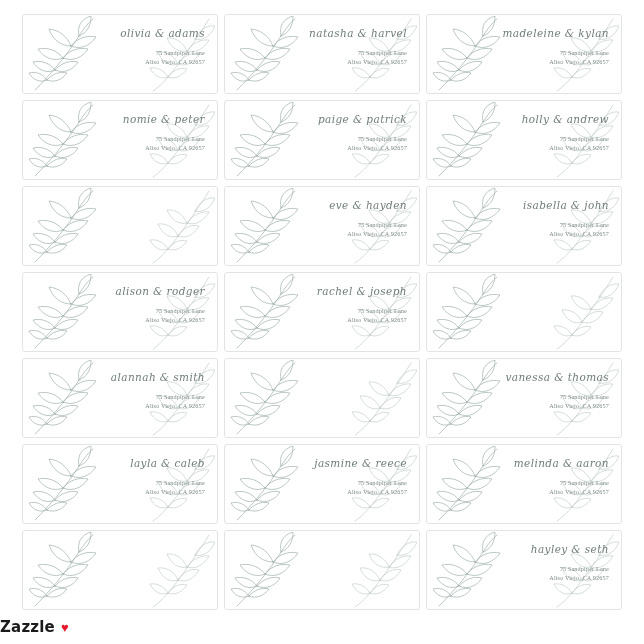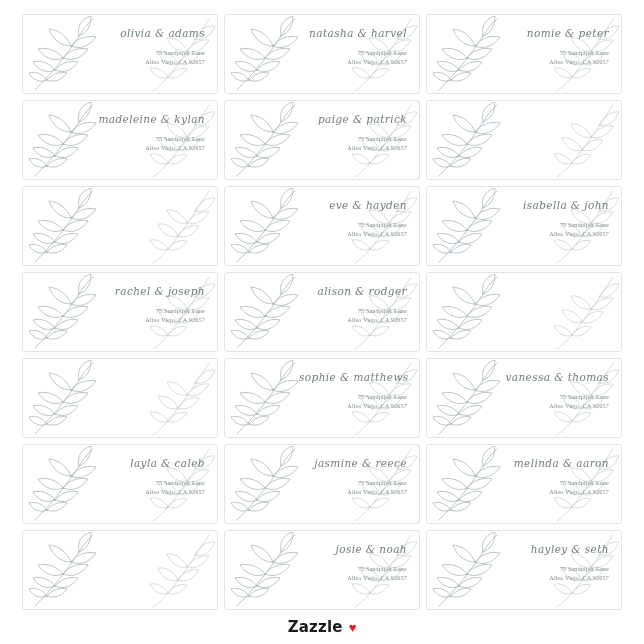--- a/index.html
+++ b/index.html
@@ -92,21 +92,20 @@
   }
 
   #footer {
     position: absolute;
     left: 0;
     bottom: 0;
     width: 644px;
     height: 34px;
     display: flex;
     align-items: center;
-    justify-content: center;
     gap: 6px;
     background: #ffffff;
   }
   #footer .brand {
     font-family: "DejaVu Sans", sans-serif;
     font-weight: bold;
     font-size: 15px;
     letter-spacing: 0.2px;
     color: #1b1b1b;
   }
@@ -213,20 +212,55 @@
         <path d="M50 22 C 54 13, 62 8, 70 9 C 66 19, 58 24, 50 22 Z"></path>
         <path d="M42 34 C 38 25, 30 20, 22 21 C 26 31, 34 36, 42 34 Z"></path>
         <path d="M42 34 C 47 26, 56 22, 64 23 C 59 32, 50 37, 42 34 Z"></path>
         <path d="M33 47 C 29 38, 21 34, 13 35 C 17 45, 25 50, 33 47 Z"></path>
         <path d="M33 47 C 38 39, 46 35, 54 37 C 49 46, 41 50, 33 47 Z"></path>
         <path d="M23 60 C 19 53, 12 50, 5 51 C 9 59, 16 63, 23 60 Z"></path>
         <path d="M23 60 C 28 53, 35 50, 42 52 C 37 59, 30 63, 23 60 Z"></path>
       </g>
     </svg>
     <div class="label-text">
+      <div class="names">madeleine &amp; kylan</div>
+      <div class="addr">
+        <div>75 Sandpiper Lane</div>
+        <div>Aliso Viejo, CA 92657</div>
+      </div>
+    </div>
+  </div>
+      <div class="label">
+    <svg class="leaf-art" viewBox="0 0 92 78" fill="none" xmlns="http://www.w3.org/2000/svg">
+      <g stroke="#9fb0ac" stroke-width="0.7" fill="none" stroke-linecap="round">
+        <path d="M8 74 C 22 60, 38 42, 52 20 C 58 11, 62 6, 66 3"></path>
+        <path d="M44 30 C 40 20, 32 14, 22 13 C 26 24, 34 30, 44 30 Z"></path>
+        <path d="M52 20 C 50 10, 54 3, 64 0 C 64 10, 60 17, 52 20 Z"></path>
+        <path d="M36 42 C 30 34, 20 31, 11 33 C 17 42, 27 46, 36 42 Z"></path>
+        <path d="M44 30 C 50 22, 60 19, 69 21 C 63 30, 53 34, 44 30 Z"></path>
+        <path d="M28 54 C 23 47, 14 44, 6 46 C 11 54, 20 58, 28 54 Z"></path>
+        <path d="M36 42 C 42 34, 52 31, 61 33 C 55 42, 45 46, 36 42 Z"></path>
+        <path d="M20 64 C 16 58, 9 55, 2 57 C 6 64, 13 67, 20 64 Z"></path>
+        <path d="M28 54 C 34 47, 43 44, 51 46 C 46 54, 37 58, 28 54 Z"></path>
+        <path d="M20 64 C 25 58, 33 55, 40 57 C 35 64, 27 67, 20 64 Z"></path>
+      </g>
+    </svg>
+    <svg class="leaf-art right" viewBox="0 0 70 76" fill="none" xmlns="http://www.w3.org/2000/svg">
+      <g stroke="#b9c6c2" stroke-width="0.6" fill="none" stroke-linecap="round">
+        <path d="M64 2 C 54 18, 42 36, 28 54 C 20 64, 14 70, 8 74"></path>
+        <path d="M50 22 C 54 13, 62 8, 70 9 C 66 19, 58 24, 50 22 Z"></path>
+        <path d="M42 34 C 38 25, 30 20, 22 21 C 26 31, 34 36, 42 34 Z"></path>
+        <path d="M42 34 C 47 26, 56 22, 64 23 C 59 32, 50 37, 42 34 Z"></path>
+        <path d="M33 47 C 29 38, 21 34, 13 35 C 17 45, 25 50, 33 47 Z"></path>
+        <path d="M33 47 C 38 39, 46 35, 54 37 C 49 46, 41 50, 33 47 Z"></path>
+        <path d="M23 60 C 19 53, 12 50, 5 51 C 9 59, 16 63, 23 60 Z"></path>
+        <path d="M23 60 C 28 53, 35 50, 42 52 C 37 59, 30 63, 23 60 Z"></path>
+      </g>
+    </svg>
+    <div class="label-text">
       <div class="names">nomie &amp; peter</div>
       <div class="addr">
         <div>75 Sandpiper Lane</div>
         <div>Aliso Viejo, CA 92657</div>
       </div>
     </div>
   </div>
       <div class="label">
     <svg class="leaf-art" viewBox="0 0 92 78" fill="none" xmlns="http://www.w3.org/2000/svg">
       <g stroke="#9fb0ac" stroke-width="0.7" fill="none" stroke-linecap="round">
@@ -248,55 +282,20 @@
         <path d="M50 22 C 54 13, 62 8, 70 9 C 66 19, 58 24, 50 22 Z"></path>
         <path d="M42 34 C 38 25, 30 20, 22 21 C 26 31, 34 36, 42 34 Z"></path>
         <path d="M42 34 C 47 26, 56 22, 64 23 C 59 32, 50 37, 42 34 Z"></path>
         <path d="M33 47 C 29 38, 21 34, 13 35 C 17 45, 25 50, 33 47 Z"></path>
         <path d="M33 47 C 38 39, 46 35, 54 37 C 49 46, 41 50, 33 47 Z"></path>
         <path d="M23 60 C 19 53, 12 50, 5 51 C 9 59, 16 63, 23 60 Z"></path>
         <path d="M23 60 C 28 53, 35 50, 42 52 C 37 59, 30 63, 23 60 Z"></path>
       </g>
     </svg>
     <div class="label-text">
-      <div class="names">madeleine &amp; kylan</div>
-      <div class="addr">
-        <div>75 Sandpiper Lane</div>
-        <div>Aliso Viejo, CA 92657</div>
-      </div>
-    </div>
-  </div>
-      <div class="label">
-    <svg class="leaf-art" viewBox="0 0 92 78" fill="none" xmlns="http://www.w3.org/2000/svg">
-      <g stroke="#9fb0ac" stroke-width="0.7" fill="none" stroke-linecap="round">
-        <path d="M8 74 C 22 60, 38 42, 52 20 C 58 11, 62 6, 66 3"></path>
-        <path d="M44 30 C 40 20, 32 14, 22 13 C 26 24, 34 30, 44 30 Z"></path>
-        <path d="M52 20 C 50 10, 54 3, 64 0 C 64 10, 60 17, 52 20 Z"></path>
-        <path d="M36 42 C 30 34, 20 31, 11 33 C 17 42, 27 46, 36 42 Z"></path>
-        <path d="M44 30 C 50 22, 60 19, 69 21 C 63 30, 53 34, 44 30 Z"></path>
-        <path d="M28 54 C 23 47, 14 44, 6 46 C 11 54, 20 58, 28 54 Z"></path>
-        <path d="M36 42 C 42 34, 52 31, 61 33 C 55 42, 45 46, 36 42 Z"></path>
-        <path d="M20 64 C 16 58, 9 55, 2 57 C 6 64, 13 67, 20 64 Z"></path>
-        <path d="M28 54 C 34 47, 43 44, 51 46 C 46 54, 37 58, 28 54 Z"></path>
-        <path d="M20 64 C 25 58, 33 55, 40 57 C 35 64, 27 67, 20 64 Z"></path>
-      </g>
-    </svg>
-    <svg class="leaf-art right" viewBox="0 0 70 76" fill="none" xmlns="http://www.w3.org/2000/svg">
-      <g stroke="#b9c6c2" stroke-width="0.6" fill="none" stroke-linecap="round">
-        <path d="M64 2 C 54 18, 42 36, 28 54 C 20 64, 14 70, 8 74"></path>
-        <path d="M50 22 C 54 13, 62 8, 70 9 C 66 19, 58 24, 50 22 Z"></path>
-        <path d="M42 34 C 38 25, 30 20, 22 21 C 26 31, 34 36, 42 34 Z"></path>
-        <path d="M42 34 C 47 26, 56 22, 64 23 C 59 32, 50 37, 42 34 Z"></path>
-        <path d="M33 47 C 29 38, 21 34, 13 35 C 17 45, 25 50, 33 47 Z"></path>
-        <path d="M33 47 C 38 39, 46 35, 54 37 C 49 46, 41 50, 33 47 Z"></path>
-        <path d="M23 60 C 19 53, 12 50, 5 51 C 9 59, 16 63, 23 60 Z"></path>
-        <path d="M23 60 C 28 53, 35 50, 42 52 C 37 59, 30 63, 23 60 Z"></path>
-      </g>
-    </svg>
-    <div class="label-text">
       <div class="names">paige &amp; patrick</div>
       <div class="addr">
         <div>75 Sandpiper Lane</div>
         <div>Aliso Viejo, CA 92657</div>
       </div>
     </div>
   </div>
       <div class="label">
     <svg class="leaf-art" viewBox="0 0 92 78" fill="none" xmlns="http://www.w3.org/2000/svg">
       <g stroke="#9fb0ac" stroke-width="0.7" fill="none" stroke-linecap="round">
@@ -317,20 +316,27 @@
         <path d="M64 2 C 54 18, 42 36, 28 54 C 20 64, 14 70, 8 74"></path>
         <path d="M50 22 C 54 13, 62 8, 70 9 C 66 19, 58 24, 50 22 Z"></path>
         <path d="M42 34 C 38 25, 30 20, 22 21 C 26 31, 34 36, 42 34 Z"></path>
         <path d="M42 34 C 47 26, 56 22, 64 23 C 59 32, 50 37, 42 34 Z"></path>
         <path d="M33 47 C 29 38, 21 34, 13 35 C 17 45, 25 50, 33 47 Z"></path>
         <path d="M33 47 C 38 39, 46 35, 54 37 C 49 46, 41 50, 33 47 Z"></path>
         <path d="M23 60 C 19 53, 12 50, 5 51 C 9 59, 16 63, 23 60 Z"></path>
         <path d="M23 60 C 28 53, 35 50, 42 52 C 37 59, 30 63, 23 60 Z"></path>
       </g>
     </svg>
+    <div class="label-text">
+      <div class="names">holly &amp; andrew</div>
+      <div class="addr">
+        <div>75 Sandpiper Lane</div>
+        <div>Aliso Viejo, CA 92657</div>
+      </div>
+    </div>
   </div>
       <div class="label">
     <svg class="leaf-art" viewBox="0 0 92 78" fill="none" xmlns="http://www.w3.org/2000/svg">
       <g stroke="#9fb0ac" stroke-width="0.7" fill="none" stroke-linecap="round">
         <path d="M8 74 C 22 60, 38 42, 52 20 C 58 11, 62 6, 66 3"></path>
         <path d="M44 30 C 40 20, 32 14, 22 13 C 26 24, 34 30, 44 30 Z"></path>
         <path d="M52 20 C 50 10, 54 3, 64 0 C 64 10, 60 17, 52 20 Z"></path>
         <path d="M36 42 C 30 34, 20 31, 11 33 C 17 42, 27 46, 36 42 Z"></path>
         <path d="M44 30 C 50 22, 60 19, 69 21 C 63 30, 53 34, 44 30 Z"></path>
         <path d="M28 54 C 23 47, 14 44, 6 46 C 11 54, 20 58, 28 54 Z"></path>
@@ -444,20 +450,55 @@
         <path d="M50 22 C 54 13, 62 8, 70 9 C 66 19, 58 24, 50 22 Z"></path>
         <path d="M42 34 C 38 25, 30 20, 22 21 C 26 31, 34 36, 42 34 Z"></path>
         <path d="M42 34 C 47 26, 56 22, 64 23 C 59 32, 50 37, 42 34 Z"></path>
         <path d="M33 47 C 29 38, 21 34, 13 35 C 17 45, 25 50, 33 47 Z"></path>
         <path d="M33 47 C 38 39, 46 35, 54 37 C 49 46, 41 50, 33 47 Z"></path>
         <path d="M23 60 C 19 53, 12 50, 5 51 C 9 59, 16 63, 23 60 Z"></path>
         <path d="M23 60 C 28 53, 35 50, 42 52 C 37 59, 30 63, 23 60 Z"></path>
       </g>
     </svg>
     <div class="label-text">
+      <div class="names">alison &amp; rodger</div>
+      <div class="addr">
+        <div>75 Sandpiper Lane</div>
+        <div>Aliso Viejo, CA 92657</div>
+      </div>
+    </div>
+  </div>
+      <div class="label">
+    <svg class="leaf-art" viewBox="0 0 92 78" fill="none" xmlns="http://www.w3.org/2000/svg">
+      <g stroke="#9fb0ac" stroke-width="0.7" fill="none" stroke-linecap="round">
+        <path d="M8 74 C 22 60, 38 42, 52 20 C 58 11, 62 6, 66 3"></path>
+        <path d="M44 30 C 40 20, 32 14, 22 13 C 26 24, 34 30, 44 30 Z"></path>
+        <path d="M52 20 C 50 10, 54 3, 64 0 C 64 10, 60 17, 52 20 Z"></path>
+        <path d="M36 42 C 30 34, 20 31, 11 33 C 17 42, 27 46, 36 42 Z"></path>
+        <path d="M44 30 C 50 22, 60 19, 69 21 C 63 30, 53 34, 44 30 Z"></path>
+        <path d="M28 54 C 23 47, 14 44, 6 46 C 11 54, 20 58, 28 54 Z"></path>
+        <path d="M36 42 C 42 34, 52 31, 61 33 C 55 42, 45 46, 36 42 Z"></path>
+        <path d="M20 64 C 16 58, 9 55, 2 57 C 6 64, 13 67, 20 64 Z"></path>
+        <path d="M28 54 C 34 47, 43 44, 51 46 C 46 54, 37 58, 28 54 Z"></path>
+        <path d="M20 64 C 25 58, 33 55, 40 57 C 35 64, 27 67, 20 64 Z"></path>
+      </g>
+    </svg>
+    <svg class="leaf-art right" viewBox="0 0 70 76" fill="none" xmlns="http://www.w3.org/2000/svg">
+      <g stroke="#b9c6c2" stroke-width="0.6" fill="none" stroke-linecap="round">
+        <path d="M64 2 C 54 18, 42 36, 28 54 C 20 64, 14 70, 8 74"></path>
+        <path d="M50 22 C 54 13, 62 8, 70 9 C 66 19, 58 24, 50 22 Z"></path>
+        <path d="M42 34 C 38 25, 30 20, 22 21 C 26 31, 34 36, 42 34 Z"></path>
+        <path d="M42 34 C 47 26, 56 22, 64 23 C 59 32, 50 37, 42 34 Z"></path>
+        <path d="M33 47 C 29 38, 21 34, 13 35 C 17 45, 25 50, 33 47 Z"></path>
+        <path d="M33 47 C 38 39, 46 35, 54 37 C 49 46, 41 50, 33 47 Z"></path>
+        <path d="M23 60 C 19 53, 12 50, 5 51 C 9 59, 16 63, 23 60 Z"></path>
+        <path d="M23 60 C 28 53, 35 50, 42 52 C 37 59, 30 63, 23 60 Z"></path>
+      </g>
+    </svg>
+    <div class="label-text">
       <div class="names">rachel &amp; joseph</div>
       <div class="addr">
         <div>75 Sandpiper Lane</div>
         <div>Aliso Viejo, CA 92657</div>
       </div>
     </div>
   </div>
       <div class="label">
     <svg class="leaf-art" viewBox="0 0 92 78" fill="none" xmlns="http://www.w3.org/2000/svg">
       <g stroke="#9fb0ac" stroke-width="0.7" fill="none" stroke-linecap="round">
@@ -478,118 +519,83 @@
         <path d="M64 2 C 54 18, 42 36, 28 54 C 20 64, 14 70, 8 74"></path>
         <path d="M50 22 C 54 13, 62 8, 70 9 C 66 19, 58 24, 50 22 Z"></path>
         <path d="M42 34 C 38 25, 30 20, 22 21 C 26 31, 34 36, 42 34 Z"></path>
         <path d="M42 34 C 47 26, 56 22, 64 23 C 59 32, 50 37, 42 34 Z"></path>
         <path d="M33 47 C 29 38, 21 34, 13 35 C 17 45, 25 50, 33 47 Z"></path>
         <path d="M33 47 C 38 39, 46 35, 54 37 C 49 46, 41 50, 33 47 Z"></path>
         <path d="M23 60 C 19 53, 12 50, 5 51 C 9 59, 16 63, 23 60 Z"></path>
         <path d="M23 60 C 28 53, 35 50, 42 52 C 37 59, 30 63, 23 60 Z"></path>
       </g>
     </svg>
-    <div class="label-text">
-      <div class="names">alison &amp; rodger</div>
-      <div class="addr">
-        <div>75 Sandpiper Lane</div>
-        <div>Aliso Viejo, CA 92657</div>
-      </div>
-    </div>
-  </div>
-      <div class="label">
-    <svg class="leaf-art" viewBox="0 0 92 78" fill="none" xmlns="http://www.w3.org/2000/svg">
-      <g stroke="#9fb0ac" stroke-width="0.7" fill="none" stroke-linecap="round">
-        <path d="M8 74 C 22 60, 38 42, 52 20 C 58 11, 62 6, 66 3"></path>
-        <path d="M44 30 C 40 20, 32 14, 22 13 C 26 24, 34 30, 44 30 Z"></path>
-        <path d="M52 20 C 50 10, 54 3, 64 0 C 64 10, 60 17, 52 20 Z"></path>
-        <path d="M36 42 C 30 34, 20 31, 11 33 C 17 42, 27 46, 36 42 Z"></path>
-        <path d="M44 30 C 50 22, 60 19, 69 21 C 63 30, 53 34, 44 30 Z"></path>
-        <path d="M28 54 C 23 47, 14 44, 6 46 C 11 54, 20 58, 28 54 Z"></path>
-        <path d="M36 42 C 42 34, 52 31, 61 33 C 55 42, 45 46, 36 42 Z"></path>
-        <path d="M20 64 C 16 58, 9 55, 2 57 C 6 64, 13 67, 20 64 Z"></path>
-        <path d="M28 54 C 34 47, 43 44, 51 46 C 46 54, 37 58, 28 54 Z"></path>
-        <path d="M20 64 C 25 58, 33 55, 40 57 C 35 64, 27 67, 20 64 Z"></path>
-      </g>
-    </svg>
-    <svg class="leaf-art right" viewBox="0 0 70 76" fill="none" xmlns="http://www.w3.org/2000/svg">
-      <g stroke="#b9c6c2" stroke-width="0.6" fill="none" stroke-linecap="round">
-        <path d="M64 2 C 54 18, 42 36, 28 54 C 20 64, 14 70, 8 74"></path>
-        <path d="M50 22 C 54 13, 62 8, 70 9 C 66 19, 58 24, 50 22 Z"></path>
-        <path d="M42 34 C 38 25, 30 20, 22 21 C 26 31, 34 36, 42 34 Z"></path>
-        <path d="M42 34 C 47 26, 56 22, 64 23 C 59 32, 50 37, 42 34 Z"></path>
-        <path d="M33 47 C 29 38, 21 34, 13 35 C 17 45, 25 50, 33 47 Z"></path>
-        <path d="M33 47 C 38 39, 46 35, 54 37 C 49 46, 41 50, 33 47 Z"></path>
-        <path d="M23 60 C 19 53, 12 50, 5 51 C 9 59, 16 63, 23 60 Z"></path>
-        <path d="M23 60 C 28 53, 35 50, 42 52 C 37 59, 30 63, 23 60 Z"></path>
-      </g>
-    </svg>
-  </div>
-      <div class="label">
-    <svg class="leaf-art" viewBox="0 0 92 78" fill="none" xmlns="http://www.w3.org/2000/svg">
-      <g stroke="#9fb0ac" stroke-width="0.7" fill="none" stroke-linecap="round">
-        <path d="M8 74 C 22 60, 38 42, 52 20 C 58 11, 62 6, 66 3"></path>
-        <path d="M44 30 C 40 20, 32 14, 22 13 C 26 24, 34 30, 44 30 Z"></path>
-        <path d="M52 20 C 50 10, 54 3, 64 0 C 64 10, 60 17, 52 20 Z"></path>
-        <path d="M36 42 C 30 34, 20 31, 11 33 C 17 42, 27 46, 36 42 Z"></path>
-        <path d="M44 30 C 50 22, 60 19, 69 21 C 63 30, 53 34, 44 30 Z"></path>
-        <path d="M28 54 C 23 47, 14 44, 6 46 C 11 54, 20 58, 28 54 Z"></path>
-        <path d="M36 42 C 42 34, 52 31, 61 33 C 55 42, 45 46, 36 42 Z"></path>
-        <path d="M20 64 C 16 58, 9 55, 2 57 C 6 64, 13 67, 20 64 Z"></path>
-        <path d="M28 54 C 34 47, 43 44, 51 46 C 46 54, 37 58, 28 54 Z"></path>
-        <path d="M20 64 C 25 58, 33 55, 40 57 C 35 64, 27 67, 20 64 Z"></path>
-      </g>
-    </svg>
-    <svg class="leaf-art right" viewBox="0 0 70 76" fill="none" xmlns="http://www.w3.org/2000/svg">
-      <g stroke="#b9c6c2" stroke-width="0.6" fill="none" stroke-linecap="round">
-        <path d="M64 2 C 54 18, 42 36, 28 54 C 20 64, 14 70, 8 74"></path>
-        <path d="M50 22 C 54 13, 62 8, 70 9 C 66 19, 58 24, 50 22 Z"></path>
-        <path d="M42 34 C 38 25, 30 20, 22 21 C 26 31, 34 36, 42 34 Z"></path>
-        <path d="M42 34 C 47 26, 56 22, 64 23 C 59 32, 50 37, 42 34 Z"></path>
-        <path d="M33 47 C 29 38, 21 34, 13 35 C 17 45, 25 50, 33 47 Z"></path>
-        <path d="M33 47 C 38 39, 46 35, 54 37 C 49 46, 41 50, 33 47 Z"></path>
-        <path d="M23 60 C 19 53, 12 50, 5 51 C 9 59, 16 63, 23 60 Z"></path>
-        <path d="M23 60 C 28 53, 35 50, 42 52 C 37 59, 30 63, 23 60 Z"></path>
-      </g>
-    </svg>
-  </div>
-      <div class="label">
-    <svg class="leaf-art" viewBox="0 0 92 78" fill="none" xmlns="http://www.w3.org/2000/svg">
-      <g stroke="#9fb0ac" stroke-width="0.7" fill="none" stroke-linecap="round">
-        <path d="M8 74 C 22 60, 38 42, 52 20 C 58 11, 62 6, 66 3"></path>
-        <path d="M44 30 C 40 20, 32 14, 22 13 C 26 24, 34 30, 44 30 Z"></path>
-        <path d="M52 20 C 50 10, 54 3, 64 0 C 64 10, 60 17, 52 20 Z"></path>
-        <path d="M36 42 C 30 34, 20 31, 11 33 C 17 42, 27 46, 36 42 Z"></path>
-        <path d="M44 30 C 50 22, 60 19, 69 21 C 63 30, 53 34, 44 30 Z"></path>
-        <path d="M28 54 C 23 47, 14 44, 6 46 C 11 54, 20 58, 28 54 Z"></path>
-        <path d="M36 42 C 42 34, 52 31, 61 33 C 55 42, 45 46, 36 42 Z"></path>
-        <path d="M20 64 C 16 58, 9 55, 2 57 C 6 64, 13 67, 20 64 Z"></path>
-        <path d="M28 54 C 34 47, 43 44, 51 46 C 46 54, 37 58, 28 54 Z"></path>
-        <path d="M20 64 C 25 58, 33 55, 40 57 C 35 64, 27 67, 20 64 Z"></path>
-      </g>
-    </svg>
-    <svg class="leaf-art right" viewBox="0 0 70 76" fill="none" xmlns="http://www.w3.org/2000/svg">
-      <g stroke="#b9c6c2" stroke-width="0.6" fill="none" stroke-linecap="round">
-        <path d="M64 2 C 54 18, 42 36, 28 54 C 20 64, 14 70, 8 74"></path>
-        <path d="M50 22 C 54 13, 62 8, 70 9 C 66 19, 58 24, 50 22 Z"></path>
-        <path d="M42 34 C 38 25, 30 20, 22 21 C 26 31, 34 36, 42 34 Z"></path>
-        <path d="M42 34 C 47 26, 56 22, 64 23 C 59 32, 50 37, 42 34 Z"></path>
-        <path d="M33 47 C 29 38, 21 34, 13 35 C 17 45, 25 50, 33 47 Z"></path>
-        <path d="M33 47 C 38 39, 46 35, 54 37 C 49 46, 41 50, 33 47 Z"></path>
-        <path d="M23 60 C 19 53, 12 50, 5 51 C 9 59, 16 63, 23 60 Z"></path>
-        <path d="M23 60 C 28 53, 35 50, 42 52 C 37 59, 30 63, 23 60 Z"></path>
-      </g>
-    </svg>
-    <div class="label-text">
-      <div class="names">sophie &amp; matthews</div>
-      <div class="addr">
-        <div>75 Sandpiper Lane</div>
-        <div>Aliso Viejo, CA 92657</div>
-      </div>
-    </div>
+  </div>
+      <div class="label">
+    <svg class="leaf-art" viewBox="0 0 92 78" fill="none" xmlns="http://www.w3.org/2000/svg">
+      <g stroke="#9fb0ac" stroke-width="0.7" fill="none" stroke-linecap="round">
+        <path d="M8 74 C 22 60, 38 42, 52 20 C 58 11, 62 6, 66 3"></path>
+        <path d="M44 30 C 40 20, 32 14, 22 13 C 26 24, 34 30, 44 30 Z"></path>
+        <path d="M52 20 C 50 10, 54 3, 64 0 C 64 10, 60 17, 52 20 Z"></path>
+        <path d="M36 42 C 30 34, 20 31, 11 33 C 17 42, 27 46, 36 42 Z"></path>
+        <path d="M44 30 C 50 22, 60 19, 69 21 C 63 30, 53 34, 44 30 Z"></path>
+        <path d="M28 54 C 23 47, 14 44, 6 46 C 11 54, 20 58, 28 54 Z"></path>
+        <path d="M36 42 C 42 34, 52 31, 61 33 C 55 42, 45 46, 36 42 Z"></path>
+        <path d="M20 64 C 16 58, 9 55, 2 57 C 6 64, 13 67, 20 64 Z"></path>
+        <path d="M28 54 C 34 47, 43 44, 51 46 C 46 54, 37 58, 28 54 Z"></path>
+        <path d="M20 64 C 25 58, 33 55, 40 57 C 35 64, 27 67, 20 64 Z"></path>
+      </g>
+    </svg>
+    <svg class="leaf-art right" viewBox="0 0 70 76" fill="none" xmlns="http://www.w3.org/2000/svg">
+      <g stroke="#b9c6c2" stroke-width="0.6" fill="none" stroke-linecap="round">
+        <path d="M64 2 C 54 18, 42 36, 28 54 C 20 64, 14 70, 8 74"></path>
+        <path d="M50 22 C 54 13, 62 8, 70 9 C 66 19, 58 24, 50 22 Z"></path>
+        <path d="M42 34 C 38 25, 30 20, 22 21 C 26 31, 34 36, 42 34 Z"></path>
+        <path d="M42 34 C 47 26, 56 22, 64 23 C 59 32, 50 37, 42 34 Z"></path>
+        <path d="M33 47 C 29 38, 21 34, 13 35 C 17 45, 25 50, 33 47 Z"></path>
+        <path d="M33 47 C 38 39, 46 35, 54 37 C 49 46, 41 50, 33 47 Z"></path>
+        <path d="M23 60 C 19 53, 12 50, 5 51 C 9 59, 16 63, 23 60 Z"></path>
+        <path d="M23 60 C 28 53, 35 50, 42 52 C 37 59, 30 63, 23 60 Z"></path>
+      </g>
+    </svg>
+    <div class="label-text">
+      <div class="names">alannah &amp; smith</div>
+      <div class="addr">
+        <div>75 Sandpiper Lane</div>
+        <div>Aliso Viejo, CA 92657</div>
+      </div>
+    </div>
+  </div>
+      <div class="label">
+    <svg class="leaf-art" viewBox="0 0 92 78" fill="none" xmlns="http://www.w3.org/2000/svg">
+      <g stroke="#9fb0ac" stroke-width="0.7" fill="none" stroke-linecap="round">
+        <path d="M8 74 C 22 60, 38 42, 52 20 C 58 11, 62 6, 66 3"></path>
+        <path d="M44 30 C 40 20, 32 14, 22 13 C 26 24, 34 30, 44 30 Z"></path>
+        <path d="M52 20 C 50 10, 54 3, 64 0 C 64 10, 60 17, 52 20 Z"></path>
+        <path d="M36 42 C 30 34, 20 31, 11 33 C 17 42, 27 46, 36 42 Z"></path>
+        <path d="M44 30 C 50 22, 60 19, 69 21 C 63 30, 53 34, 44 30 Z"></path>
+        <path d="M28 54 C 23 47, 14 44, 6 46 C 11 54, 20 58, 28 54 Z"></path>
+        <path d="M36 42 C 42 34, 52 31, 61 33 C 55 42, 45 46, 36 42 Z"></path>
+        <path d="M20 64 C 16 58, 9 55, 2 57 C 6 64, 13 67, 20 64 Z"></path>
+        <path d="M28 54 C 34 47, 43 44, 51 46 C 46 54, 37 58, 28 54 Z"></path>
+        <path d="M20 64 C 25 58, 33 55, 40 57 C 35 64, 27 67, 20 64 Z"></path>
+      </g>
+    </svg>
+    <svg class="leaf-art right" viewBox="0 0 70 76" fill="none" xmlns="http://www.w3.org/2000/svg">
+      <g stroke="#b9c6c2" stroke-width="0.6" fill="none" stroke-linecap="round">
+        <path d="M64 2 C 54 18, 42 36, 28 54 C 20 64, 14 70, 8 74"></path>
+        <path d="M50 22 C 54 13, 62 8, 70 9 C 66 19, 58 24, 50 22 Z"></path>
+        <path d="M42 34 C 38 25, 30 20, 22 21 C 26 31, 34 36, 42 34 Z"></path>
+        <path d="M42 34 C 47 26, 56 22, 64 23 C 59 32, 50 37, 42 34 Z"></path>
+        <path d="M33 47 C 29 38, 21 34, 13 35 C 17 45, 25 50, 33 47 Z"></path>
+        <path d="M33 47 C 38 39, 46 35, 54 37 C 49 46, 41 50, 33 47 Z"></path>
+        <path d="M23 60 C 19 53, 12 50, 5 51 C 9 59, 16 63, 23 60 Z"></path>
+        <path d="M23 60 C 28 53, 35 50, 42 52 C 37 59, 30 63, 23 60 Z"></path>
+      </g>
+    </svg>
   </div>
       <div class="label">
     <svg class="leaf-art" viewBox="0 0 92 78" fill="none" xmlns="http://www.w3.org/2000/svg">
       <g stroke="#9fb0ac" stroke-width="0.7" fill="none" stroke-linecap="round">
         <path d="M8 74 C 22 60, 38 42, 52 20 C 58 11, 62 6, 66 3"></path>
         <path d="M44 30 C 40 20, 32 14, 22 13 C 26 24, 34 30, 44 30 Z"></path>
         <path d="M52 20 C 50 10, 54 3, 64 0 C 64 10, 60 17, 52 20 Z"></path>
         <path d="M36 42 C 30 34, 20 31, 11 33 C 17 42, 27 46, 36 42 Z"></path>
         <path d="M44 30 C 50 22, 60 19, 69 21 C 63 30, 53 34, 44 30 Z"></path>
         <path d="M28 54 C 23 47, 14 44, 6 46 C 11 54, 20 58, 28 54 Z"></path>
@@ -772,27 +778,20 @@
         <path d="M64 2 C 54 18, 42 36, 28 54 C 20 64, 14 70, 8 74"></path>
         <path d="M50 22 C 54 13, 62 8, 70 9 C 66 19, 58 24, 50 22 Z"></path>
         <path d="M42 34 C 38 25, 30 20, 22 21 C 26 31, 34 36, 42 34 Z"></path>
         <path d="M42 34 C 47 26, 56 22, 64 23 C 59 32, 50 37, 42 34 Z"></path>
         <path d="M33 47 C 29 38, 21 34, 13 35 C 17 45, 25 50, 33 47 Z"></path>
         <path d="M33 47 C 38 39, 46 35, 54 37 C 49 46, 41 50, 33 47 Z"></path>
         <path d="M23 60 C 19 53, 12 50, 5 51 C 9 59, 16 63, 23 60 Z"></path>
         <path d="M23 60 C 28 53, 35 50, 42 52 C 37 59, 30 63, 23 60 Z"></path>
       </g>
     </svg>
-    <div class="label-text">
-      <div class="names">josie &amp; noah</div>
-      <div class="addr">
-        <div>75 Sandpiper Lane</div>
-        <div>Aliso Viejo, CA 92657</div>
-      </div>
-    </div>
   </div>
       <div class="label">
     <svg class="leaf-art" viewBox="0 0 92 78" fill="none" xmlns="http://www.w3.org/2000/svg">
       <g stroke="#9fb0ac" stroke-width="0.7" fill="none" stroke-linecap="round">
         <path d="M8 74 C 22 60, 38 42, 52 20 C 58 11, 62 6, 66 3"></path>
         <path d="M44 30 C 40 20, 32 14, 22 13 C 26 24, 34 30, 44 30 Z"></path>
         <path d="M52 20 C 50 10, 54 3, 64 0 C 64 10, 60 17, 52 20 Z"></path>
         <path d="M36 42 C 30 34, 20 31, 11 33 C 17 42, 27 46, 36 42 Z"></path>
         <path d="M44 30 C 50 22, 60 19, 69 21 C 63 30, 53 34, 44 30 Z"></path>
         <path d="M28 54 C 23 47, 14 44, 6 46 C 11 54, 20 58, 28 54 Z"></path>

